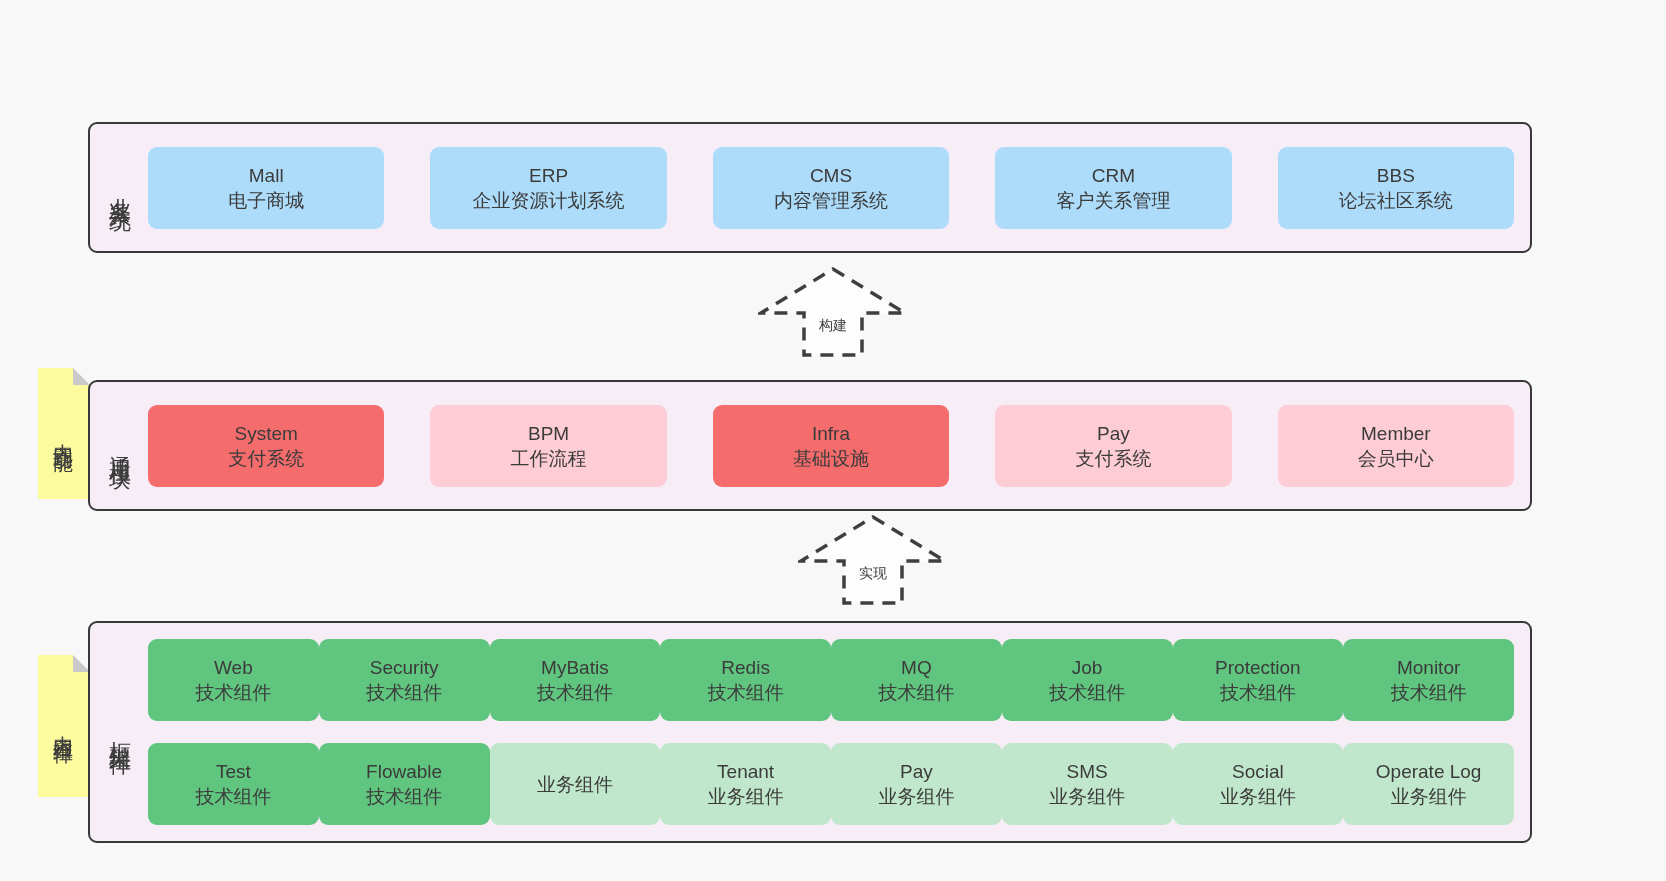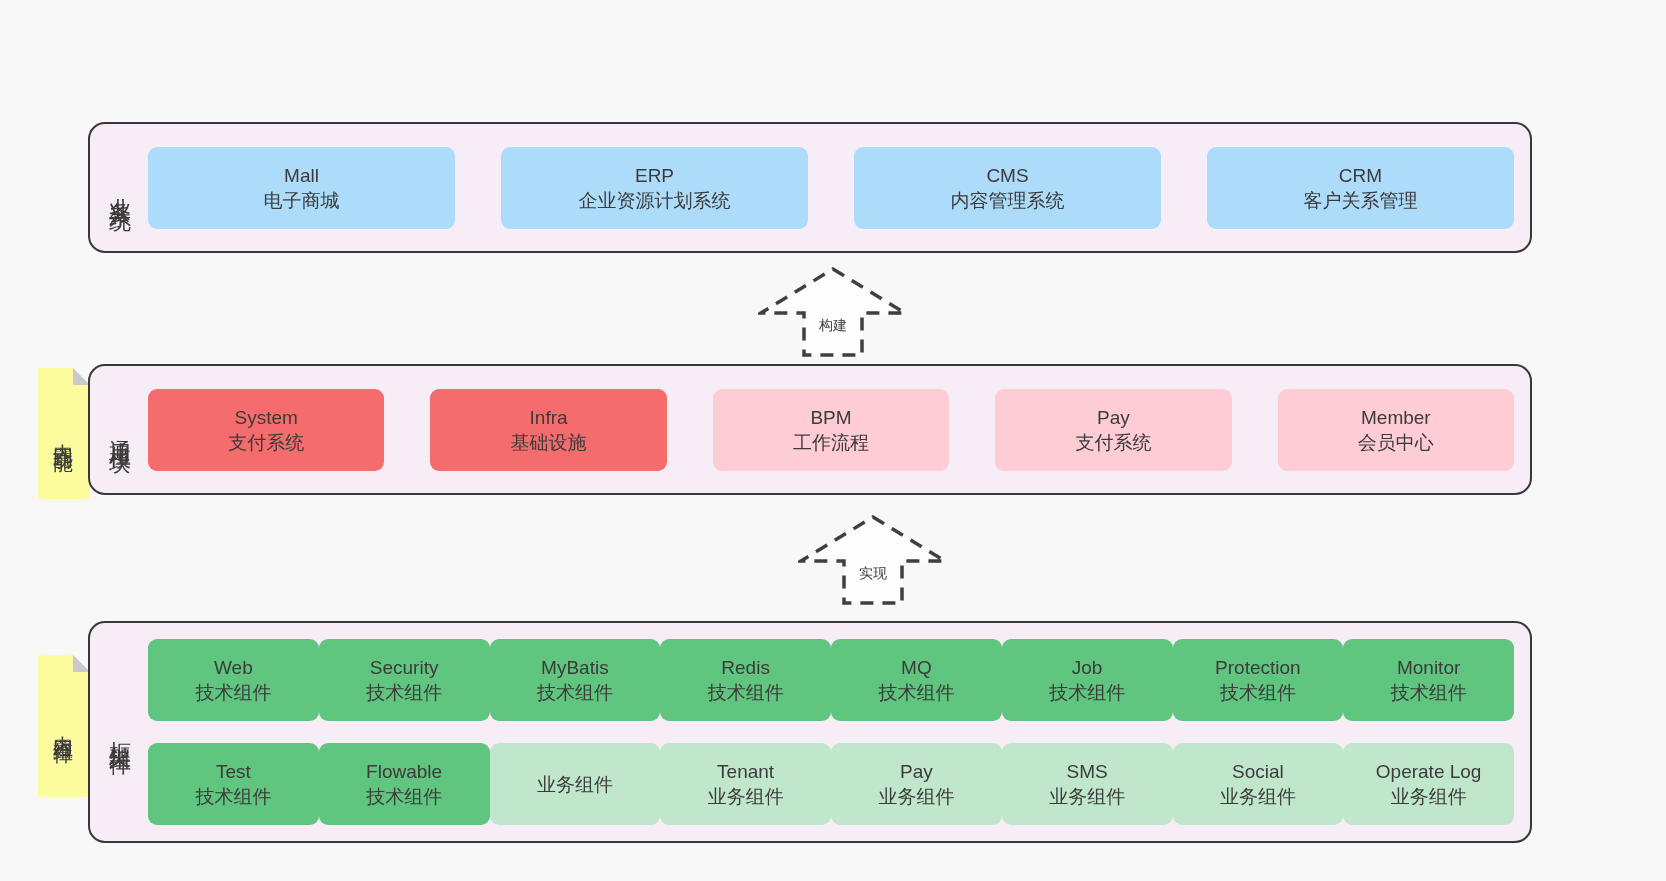--- a/index.html
+++ b/index.html
@@ -6,23 +6,23 @@
     --page_bg:#f8f8f8; --panel_bg:#f7edf6; --border:#38383a; --text:#3b3b3b;
     --blue:#addcfa; --red:#f56c6c; --pink:#fdccd5; --green:#60c57e; --green_light:#c0e7cb;
     --note_yellow:#fcfc9f; --note_fold:#c9c9c9; --arrow:#3f3f3f; --arrow_fill:#fdfdfd;
   }
   *{box-sizing:border-box;}
   html,body{margin:0;padding:0;}
   body{background:var(--page_bg);font-family:"Liberation Sans","DejaVu Sans",sans-serif;color:var(--text);}
   .stage{position:relative;width:1666px;height:881px;overflow:hidden;background:var(--page_bg);}
 
   .panel{position:absolute;left:88px;width:1444px;background:var(--panel_bg);
-         border:2px solid var(--border);border-radius:17px;display:flex;align-items:stretch;z-index:1;}
+         border:2px solid var(--border);border-radius:9px;display:flex;align-items:stretch;z-index:1;}
   #panel-business{top:122px;height:131px;}
-  #panel-modules{top:364px;height:131px;}
+  #panel-modules{top:380px;height:131px;}
   #panel-components{top:621px;height:222px;}
 
   .vlabel{writing-mode:vertical-rl;text-orientation:upright;font-size:22px;letter-spacing:4px;
           margin-left:12px;width:36px;display:flex;align-items:center;justify-content:center;
           color:var(--text);flex:0 0 auto;}
   .panel-content{flex:1;display:flex;flex-direction:column;justify-content:center;gap:22px;
                  padding:0 16px 0 10px;}
   .row{display:flex;}
   .cols6{gap:46px;}
   .cols8{}
@@ -77,46 +77,50 @@
           <div>企业资源计划系统</div>
         </div>
         <div class="box c-blue">
           <div>CMS</div>
           <div>内容管理系统</div>
         </div>
         <div class="box c-blue">
           <div>CRM</div>
           <div>客户关系管理</div>
         </div>
+        <div class="box c-blue">
+          <div>BBS</div>
+          <div>论坛社区系统</div>
+        </div>
       </div>
     </div>
   </section>
 
   <div class="arrow" id="arrow-build">
     <svg viewBox="0 0 150 92" width="150" height="92" aria-hidden="true">
       <polygon points="75,3 147,47 104,47 104,89 46,89 46,47 3,47"></polygon>
     </svg>
     <div class="arrow-label">构建</div>
   </div>
 
   <section class="panel" id="panel-modules">
     <div class="vlabel">通用模块</div>
     <div class="panel-content">
       <div class="row cols6">
         <div class="box c-red">
           <div>System</div>
           <div>支付系统</div>
         </div>
+        <div class="box c-pink">
+          <div>BPM</div>
+          <div>工作流程</div>
+        </div>
         <div class="box c-red">
           <div>Infra</div>
           <div>基础设施</div>
-        </div>
-        <div class="box c-pink">
-          <div>BPM</div>
-          <div>工作流程</div>
         </div>
         <div class="box c-pink">
           <div>Pay</div>
           <div>支付系统</div>
         </div>
         <div class="box c-pink">
           <div>Member</div>
           <div>会员中心</div>
         </div>
       </div>

